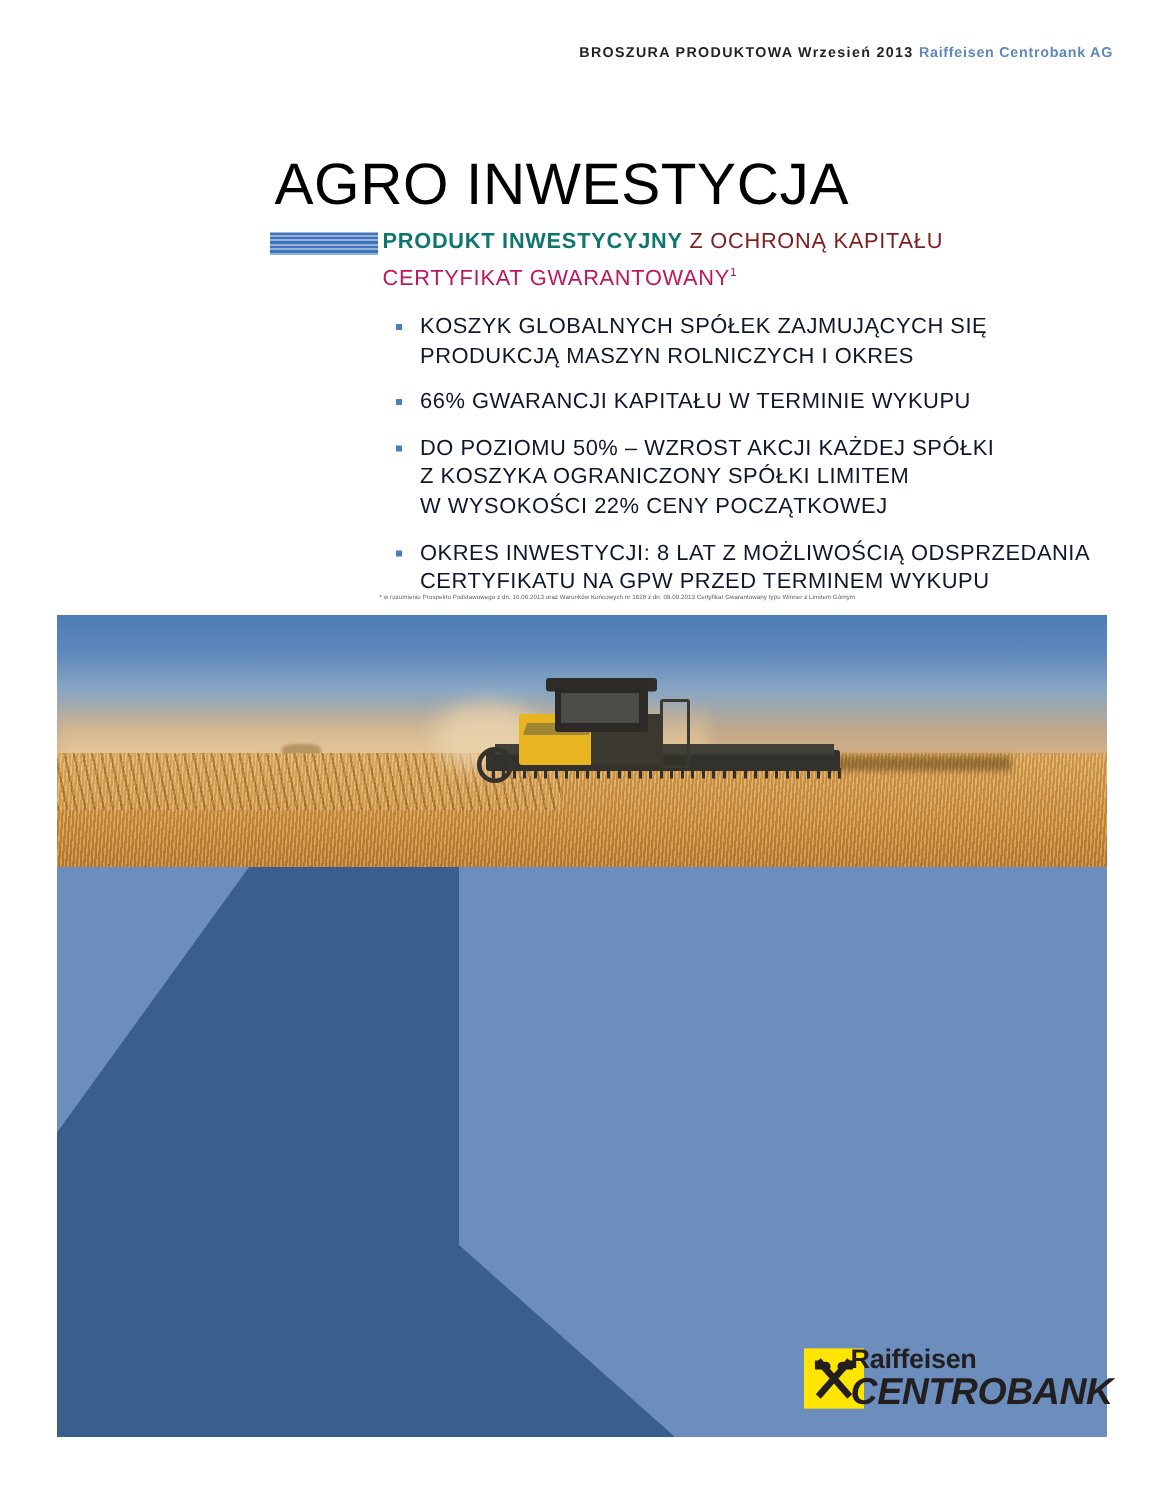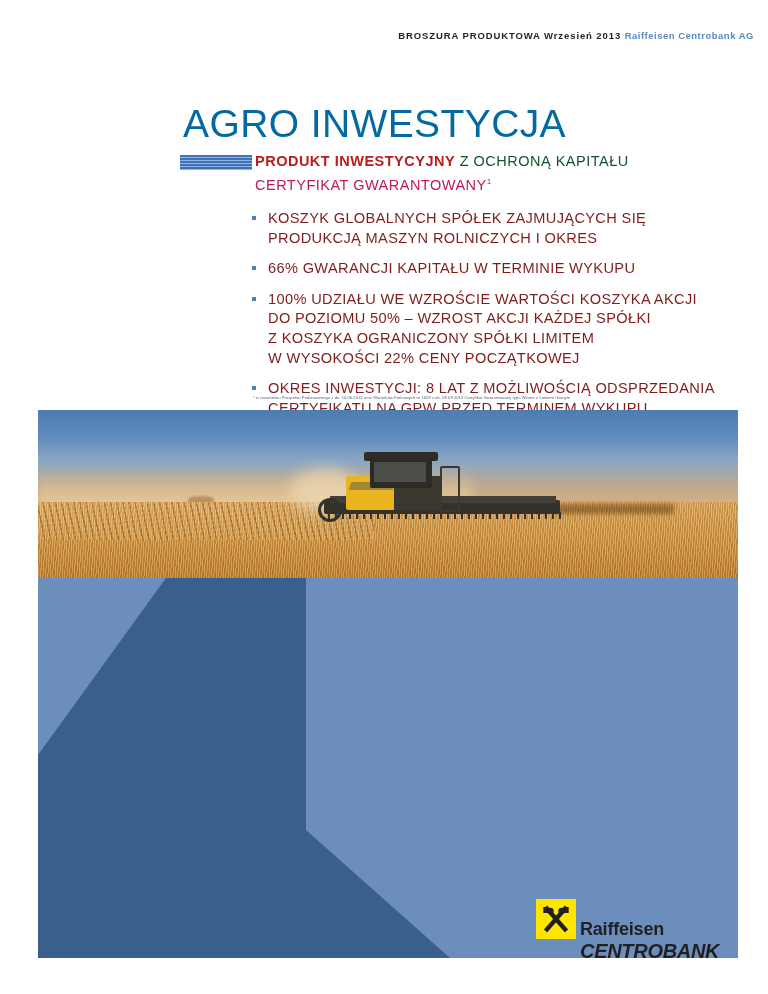--- a/index.html
+++ b/index.html
@@ -6,53 +6,53 @@
   body{
     width:768px;height:994px;background:#ffffff;
     font-family:"Liberation Sans",sans-serif;
     overflow:hidden;position:relative;
   }
   .page{position:relative;width:768px;height:994px;background:#fff;overflow:hidden;}
 
   
   .header{
     position:absolute;left:0;top:30px;width:768px;
-    text-align:right;padding-right:14px;box-sizing:border-box;
+    text-align:right;padding-right:26px;box-sizing:border-box;
     font-size:9.5px;letter-spacing:.9px;white-space:nowrap;
   }
   .header .h-main{color:#231f20;font-weight:bold;}
   .header .h-sub{color:#5d88c0;font-weight:bold;letter-spacing:.5px;}
 
   
   .title{
     position:absolute;left:183px;top:102px;
-    font-size:39px;line-height:44px;color:#0369a1;
+    font-size:39px;line-height:44px;color:#000000;
     font-weight:300;letter-spacing:.4px;white-space:nowrap;
   }
   .stripebar{
     position:absolute;left:180px;top:155px;width:72px;height:15px;
     background:
       repeating-linear-gradient(to bottom,
         #3f72b8 0px,#3f72b8 1.6px,
         #92b3dc 1.6px,#92b3dc 3.0px);
   }
   .subtitle{
     position:absolute;left:255px;top:152px;
     font-size:14.5px;line-height:19.5px;letter-spacing:.5px;
     white-space:nowrap;
   }
-  .subtitle .s-strong{color:#b91c1c;font-weight:bold;}
-  .subtitle .s-rest{color:#14532d;}
+  .subtitle .s-strong{color:#0f766e;font-weight:bold;}
+  .subtitle .s-rest{color:#7f1d1d;}
   .subtitle .s-line2{color:#be185d;display:block;}
   .subtitle sup{font-size:8px;vertical-align:super;}
 
   
   .bullets{
-    position:absolute;left:252px;top:209px;width:500px;
-    color:#7f1d1d;font-size:14.6px;line-height:19.6px;letter-spacing:.35px;
+    position:absolute;left:264px;top:209px;width:500px;
+    color:#0f172a;font-size:14.6px;line-height:19.6px;letter-spacing:.35px;
   }
   .bullet{position:relative;padding-left:16px;margin-bottom:11px;}
   .bullet .sq{
     position:absolute;left:0;top:7px;width:4px;height:4px;background:#4a7fbf;
   }
   .bullet .bl{display:block;white-space:nowrap;}
 
   
   .footnote{
     position:absolute;left:253px;top:395px;width:500px;
@@ -114,23 +114,23 @@
 
   
   .bluebase{position:absolute;left:38px;top:578px;width:700px;height:380px;background:#6b8ebd;}
   .bluepoly{position:absolute;left:38px;top:578px;width:700px;height:380px;}
   .bluepoly svg{display:block;}
 
   
   .logo{position:absolute;left:536px;top:896px;width:200px;height:48px;}
   .logo-mark{position:absolute;left:0;top:3px;width:40px;height:40px;background:#ffe500;}
   .logo-mark svg{display:block;}
-  .logo-text{position:absolute;left:44px;top:0px;color:#231f20;margin-top:23px;}
+  .logo-text{position:absolute;left:31px;top:0px;color:#231f20;}
   .logo-t1{font-size:18px;font-weight:bold;letter-spacing:-.2px;line-height:21px;}
-  .logo-t2{font-size:20px;font-weight:bold;font-style:italic;letter-spacing:-.3px;line-height:23px;}
+  .logo-t2{font-size:25px;font-weight:bold;font-style:italic;letter-spacing:-.3px;line-height:23px;}
 </style>
 </head>
 <body>
 
 <div class="page">
 
   <div class="header">
     <span class="h-main">BROSZURA PRODUKTOWA Wrzesień 2013</span>
     <span class="h-sub">Raiffeisen Centrobank AG</span>
   </div>
@@ -149,21 +149,20 @@
       <span class="sq"></span>
       <span class="bl">KOSZYK GLOBALNYCH SPÓŁEK ZAJMUJĄCYCH SIĘ</span>
       <span class="bl">PRODUKCJĄ MASZYN ROLNICZYCH I OKRES</span>
     </div>
     <div class="bullet">
       <span class="sq"></span>
       <span class="bl">66% GWARANCJI KAPITAŁU W TERMINIE WYKUPU</span>
     </div>
     <div class="bullet">
       <span class="sq"></span>
-      <span class="bl">100% UDZIAŁU WE WZROŚCIE  WARTOŚCI KOSZYKA AKCJI</span>
       <span class="bl">DO POZIOMU 50% – WZROST AKCJI KAŻDEJ SPÓŁKI</span>
       <span class="bl">Z KOSZYKA OGRANICZONY SPÓŁKI LIMITEM</span>
       <span class="bl">W WYSOKOŚCI 22% CENY POCZĄTKOWEJ</span>
     </div>
     <div class="bullet">
       <span class="sq"></span>
       <span class="bl">OKRES INWESTYCJI: 8 LAT Z MOŻLIWOŚCIĄ  ODSPRZEDANIA</span>
       <span class="bl">CERTYFIKATU NA GPW PRZED TERMINEM WYKUPU</span>
     </div>
   </div>

